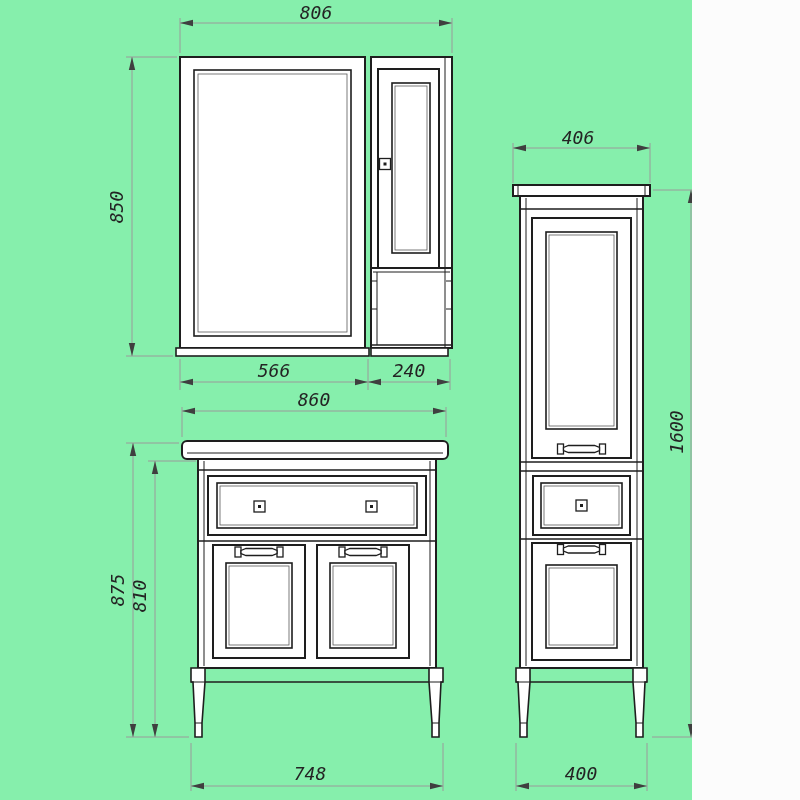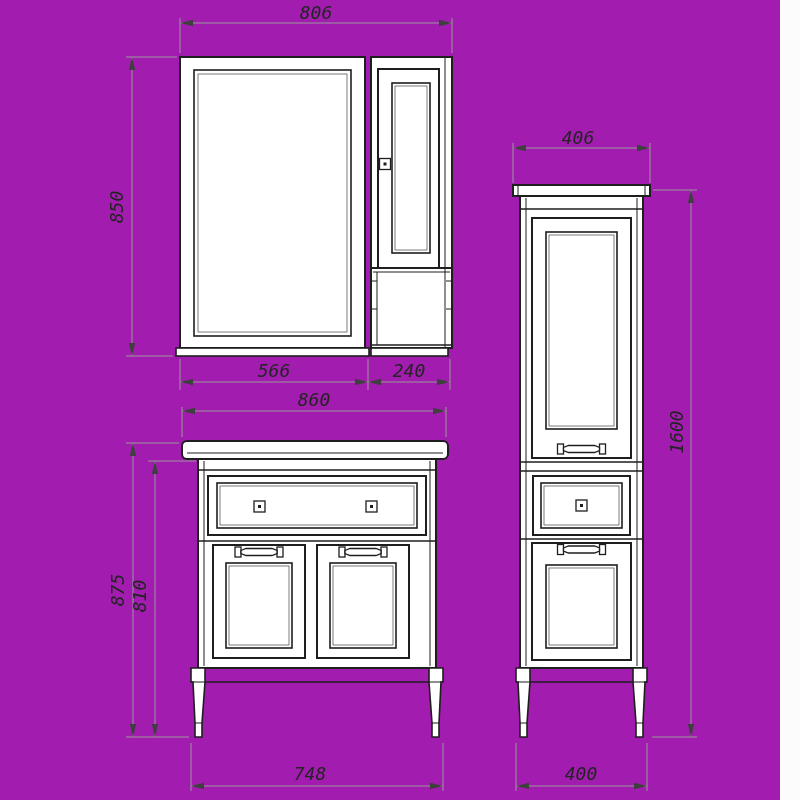--- a/index.html
+++ b/index.html
@@ -1,16 +1,16 @@
 <!DOCTYPE html>
 <html><head>
 <meta charset="utf-8">
 <style>
   html,body{margin:0;padding:0;background:#fcfcfc;}
-  .sheet{position:relative;width:780px;height:800px;background:#a21caf;overflow:hidden;}
+  .sheet{position:relative;width:692px;height:800px;background:#86efac;overflow:hidden;}
   svg{display:block;}
   svg text{
     font-family:"DejaVu Sans Mono","Liberation Mono",monospace;
     font-style:italic;
     font-size:18px;
     fill:#242424;
     text-anchor:middle;
   }
   .obj{fill:#ffffff;stroke:#1e1e1e;stroke-width:2;}
   .obj15{fill:#ffffff;stroke:#1e1e1e;stroke-width:1.6;}

